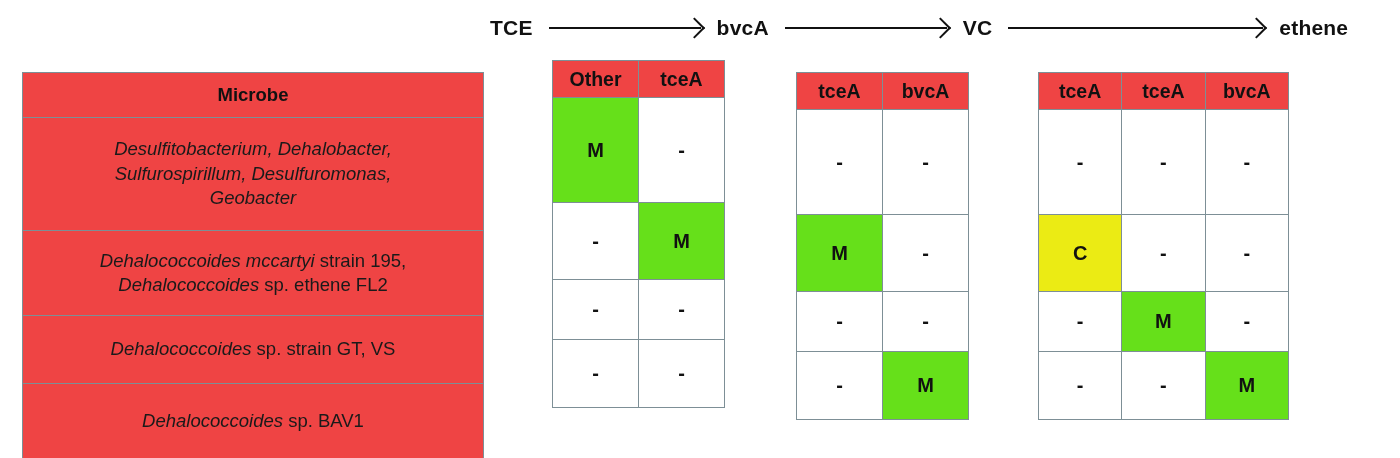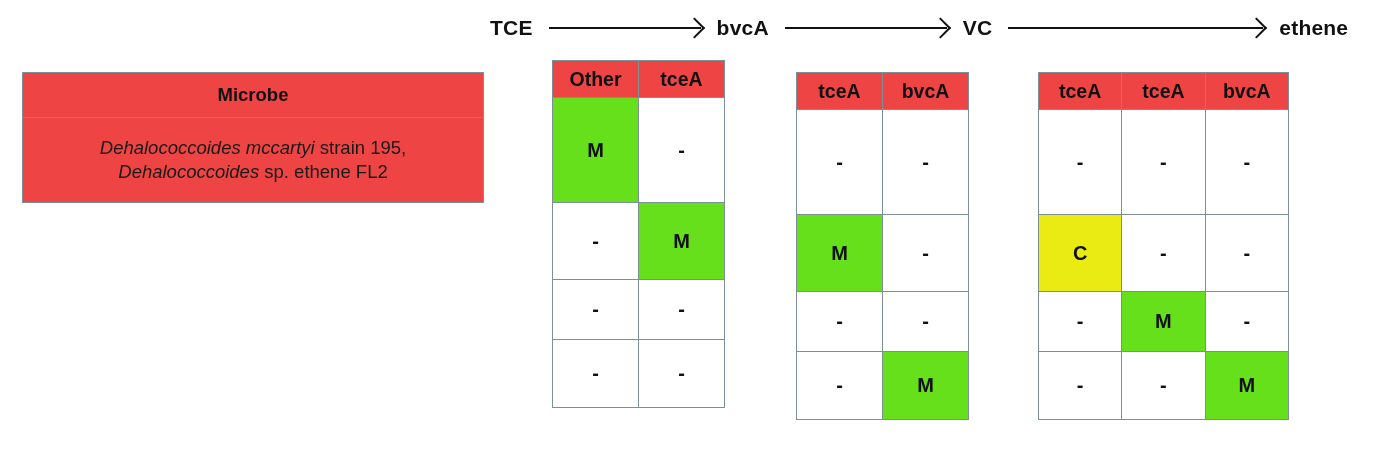--- a/index.html
+++ b/index.html
@@ -143,21 +143,30 @@
   </span>
   <span class="path-label">ethene</span>
 </div>
 
 <table class="grid" id="microbe-table">
   <tbody id="microbe-body">
       <tr>
         <td class="hdr" style="font-style: normal;">Microbe</td>
       </tr>
       <tr>
+        <td class="r1"><span>Desulfitobacterium, Dehalobacter,</span><br><span>Sulfurospirillum, Desulfuromonas,</span><br><span>Geobacter</span></td>
+      </tr>
+      <tr>
         <td class="r2"><span>Dehalococcoides mccartyi </span><span class="up">strain 195,</span><br><span>Dehalococcoides </span><span class="up">sp. ethene FL2</span></td>
+      </tr>
+      <tr>
+        <td class="r3"><span>Dehalococcoides </span><span class="up">sp. strain GT, VS</span></td>
+      </tr>
+      <tr>
+        <td class="r4"><span>Dehalococcoides </span><span class="up">sp. BAV1</span></td>
       </tr>
     </tbody>
 </table>
 
 <table class="grid gene-block" id="block-1">
   <colgroup>
       <col>
       <col>
     </colgroup>
   <tbody>

